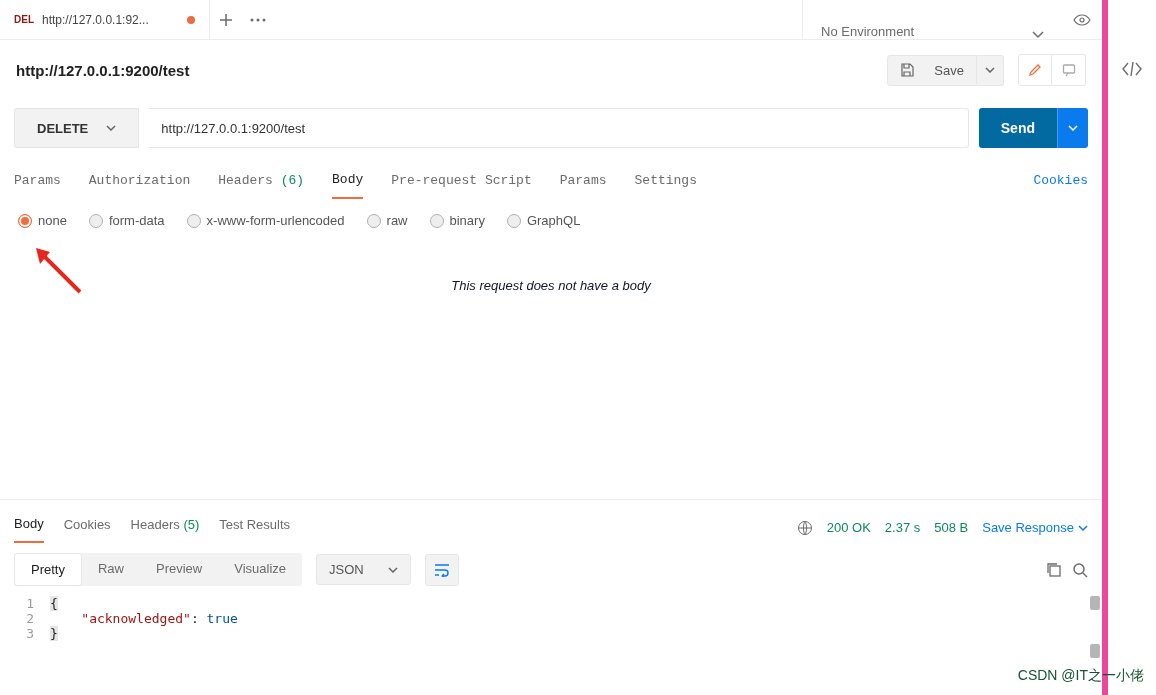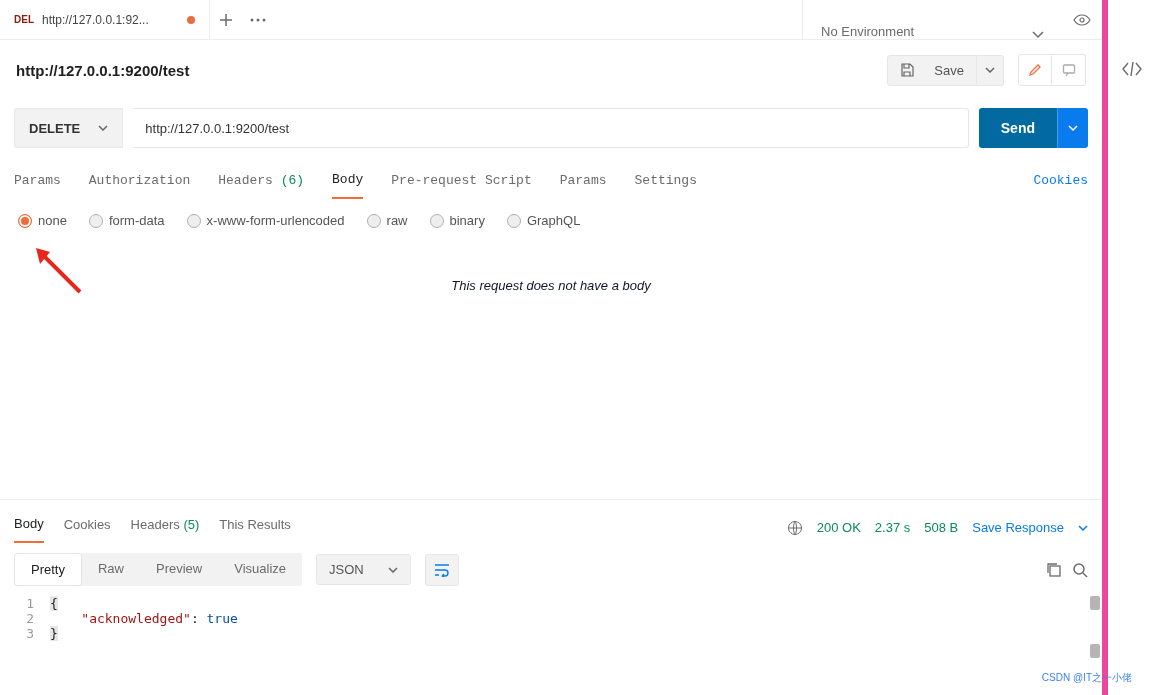--- a/index.html
+++ b/index.html
@@ -21,21 +21,21 @@
 .req-title { font-size: 15px; font-weight: 600; }
 .btn-group { margin-left: auto; display: flex; gap: 14px; align-items: center; }
 .save-wrap { display: flex; }
 .save-btn { display: flex; align-items: center; gap: 20px; background: #f2f2f2; border: 1px solid #e6e6e6; border-radius: 3px 0 0 3px; padding: 7px 12px; font-size: 13px; font-weight: 500; color: #555; }
 .save-drop { background: #f2f2f2; border: 1px solid #e6e6e6; border-left: none; border-radius: 0 3px 3px 0; padding: 7px 8px; display:flex; align-items:center; }
 .icon-btn { width: 34px; height: 32px; display: flex; align-items: center; justify-content: center; border: 1px solid #e6e6e6; border-radius: 3px; color: #aaa; }
 .icon-btn.orange { color: #f26b3a; }
 
 
 .reqrow { display: flex; padding: 8px 14px; gap: 10px; }
-.method-sel { display: flex; align-items: center; background: #f2f2f2; border: 1px solid #e6e6e6; border-radius: 3px 0 0 3px; padding: 0 14px; height: 40px; gap: 18px; font-weight: 600; color: #333; }
+.method-sel { display: flex; align-items: center; background: #f2f2f2; border: 1px solid #e6e6e6; border-radius: 3px 0 0 3px; padding: 0 22px; height: 40px; gap: 18px; font-weight: 600; color: #333; }
 .url-input { flex: 1; border: 1px solid #e6e6e6; border-left: none; border-radius: 0 3px 3px 0; height: 40px; padding: 0 12px; font-size: 13px; color: #333; outline: none; }
 .send-wrap { display: flex; }
 .send-btn { background: #0369a1; color: #fff; font-weight: 600; border: none; border-radius: 3px 0 0 3px; padding: 0 22px; height: 40px; font-size: 14px; }
 .send-drop { background: #097bed; color: #fff; border: none; border-left: 1px solid rgba(255,255,255,0.25); border-radius: 0 3px 3px 0; padding: 0 10px; height: 40px; display:flex; align-items:center; }
 
 
 .tabs { display: flex; padding: 10px 14px 0; gap: 28px; font-size: 13px; color: #6b6b6b; border-bottom: 0; align-items:center;font-family:Liberation Mono, monospace; }
 .tabs .tabi { padding: 6px 0 10px; cursor: pointer; }
 .tabs .tabi.active { color: #212121; border-bottom: 2px solid #f26b3a; }
 .green { color: #0a8c54; }
@@ -50,42 +50,42 @@
 
 .body-empty { text-align: center; color: #0f172a; padding: 36px; font-size: 13px; font-style: italic; }
 
 .divider { border-top: 1px solid #ededed; margin-top: 170px; }
 
 
 .resp-tabs { display: flex; align-items: center; padding: 12px 14px 0; gap: 20px; font-size: 13px; color: #6b6b6b; }
 .resp-tabs .rt { padding: 4px 0 10px; cursor: pointer; }
 .resp-tabs .rt.active { color: #212121; border-bottom: 2px solid #f26b3a; }
 .resp-meta { margin-left: auto; display: flex; align-items: center; gap: 14px; }
-.save-resp { color: #097bed; font-weight: 500; display:flex; gap:14px; align-items:center; }
+.save-resp { color: #097bed; font-weight: 500; display:flex; gap:4px; align-items:center; }
 
 
 .fmt { display: flex; align-items: center; gap: 14px; padding: 10px 14px; }
 .seg { display: flex; background: #f2f2f2; border-radius: 3px; }
 .seg div { padding: 8px 16px; color: #6b6b6b; cursor:pointer; }
 .seg div.on { background: #fff; border: 1px solid #e6e6e6; border-radius: 3px; color: #212121; }
 .json-sel { display: flex; align-items: center; gap: 24px; background: #f2f2f2; border: 1px solid #e6e6e6; border-radius: 3px; padding: 7px 12px; color: #555; }
 .wrap-btn { width: 34px; height: 32px; background: #f2f2f2; border: 1px solid #e6e6e6; border-radius: 3px; display: flex; align-items: center; justify-content: center; color: #097bed; }
 .fmt-right { margin-left: auto; display: flex; gap: 10px; color: #6b6b6b; }
 
 
 .code { font-family: Consolas, Monaco, monospace; font-size: 13px; padding: 0 10px; position:relative; }
 .line { display: flex; }
 .gutter { width: 40px; text-align: right; padding-right: 16px; color: #9a9a9a; user-select:none; }
 .codec { white-space: pre; }
 .brace { background: #e6e6e6; }
 .jkey { color: #a31515; }
 .jval { color: #0451a5; }
 .scrollthumb { position:absolute; right:2px; width:10px; height:14px; background:#b5b5b5; border-radius:2px; }
 
-.watermark { position: absolute; right: 24px; bottom: 10px; color: #3b82f6; font-size: 10px; }
+.watermark { position: absolute; right: 12px; bottom: 10px; color: #14532d; font-size: 14px; }
 
 svg { display: block; }
 </style>
 </head>
 <body>
 
 <div style="display:flex; height:100%;">
 <div style="flex:1; border-right:6px solid #ec4899; position:relative;">
 
 <div class="topbar">
@@ -214,21 +214,21 @@
       </svg>
 
 <div class="body-empty">This request does not have a body</div>
 
 <div class="divider"></div>
 
 <div class="resp-tabs">
   <div class="rt active">Body</div>
   <div class="rt">Cookies</div>
   <div class="rt"><span>Headers</span> <span class="green">(5)</span></div>
-  <div class="rt">This Results</div>
+  <div class="rt">Test Results</div>
   <div class="resp-meta">
     <svg width="16" height="16" viewBox="0 0 16 16">
             <circle cx="8" cy="8" r="6.5" stroke="#6b6b6b" fill="none"></circle>
             <path d="M1.5 8h13M8 1.5c2 2 2 11 0 13M8 1.5c-2 2-2 11 0 13" stroke="#6b6b6b" fill="none"></path>
           </svg>
     <span class="green">200 OK</span>
     <span class="green">2.37 s</span>
     <span class="green">508 B</span>
     <div class="save-resp">
       <span>Save Response</span>

